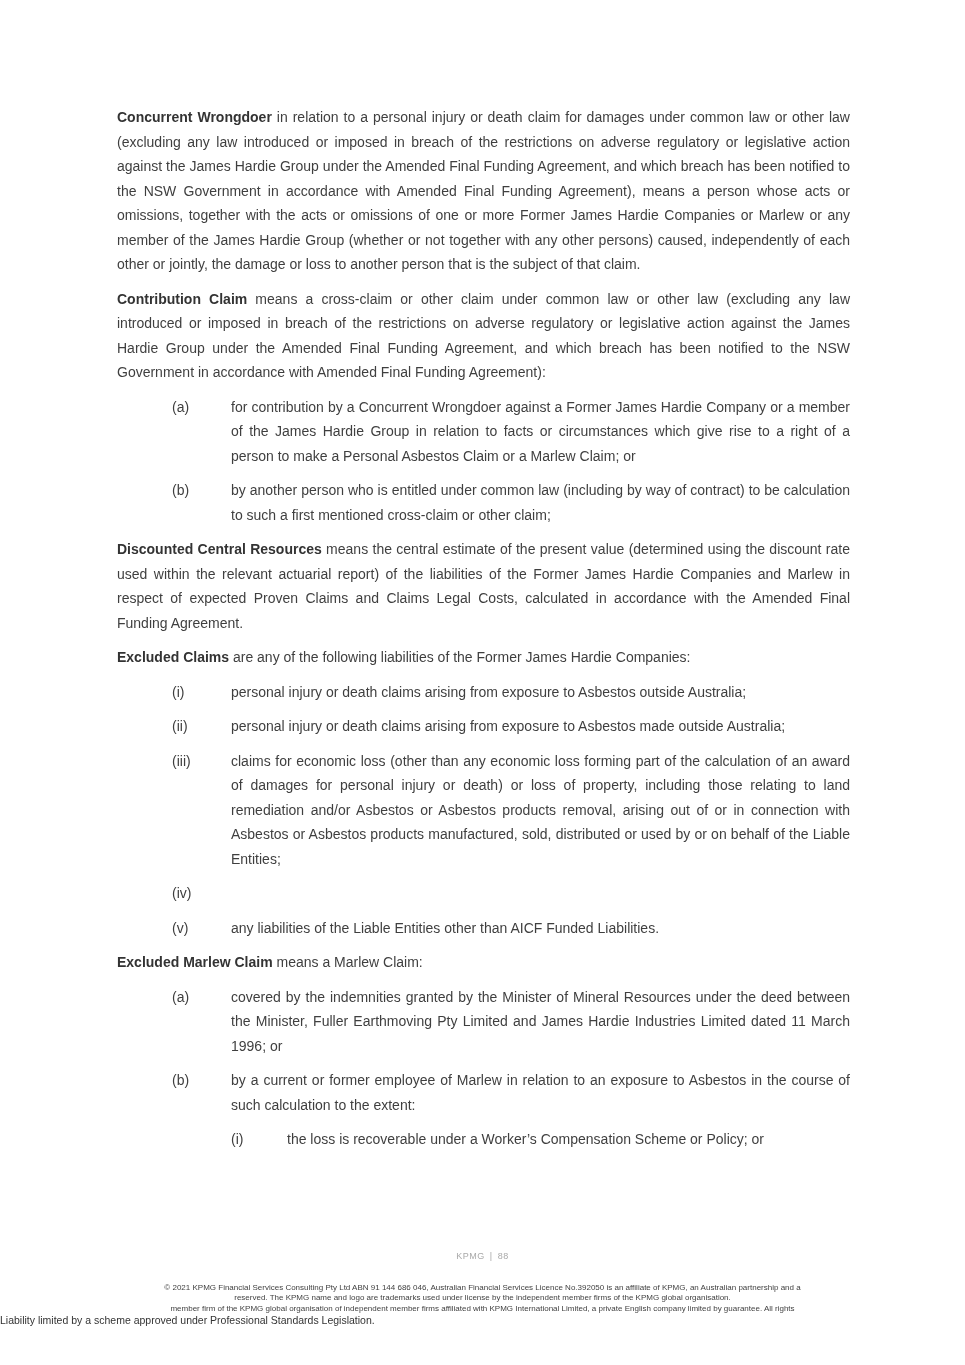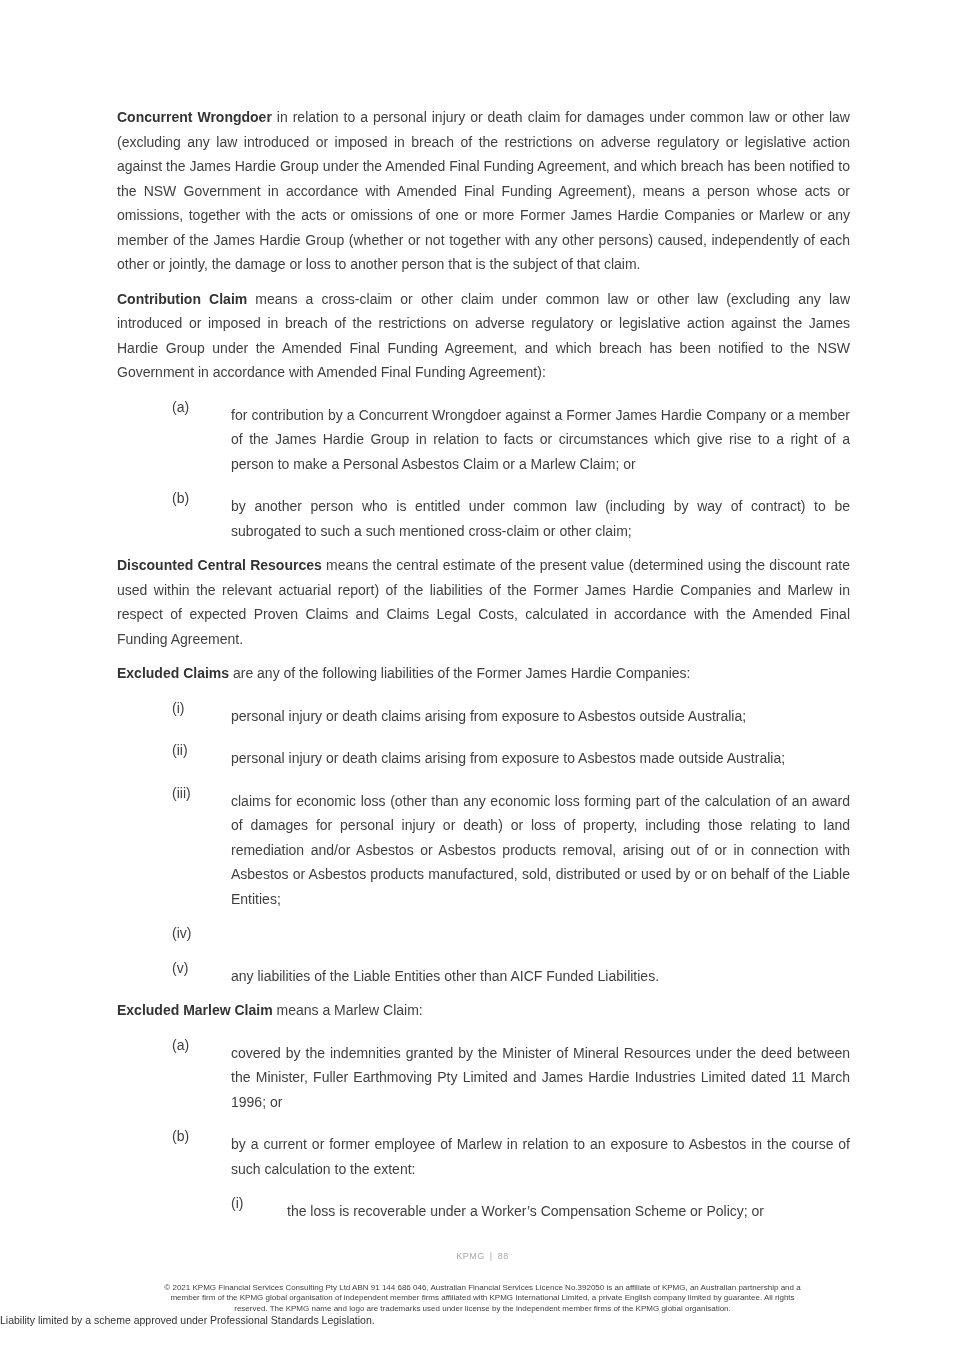--- a/index.html
+++ b/index.html
@@ -36,21 +36,20 @@
     flex: 0 0 59px;
     margin-left: 55px;
   }
   .item.level2 .marker {
     margin-left: 114px;
     flex: 0 0 56px;
   }
   .item .text {
     flex: 1;
     text-align: justify;
-    margin-top: 8px;
   }
   .page-ref {
     position: absolute;
     top: 1251px; left: 0; right: 0;
     text-align: center;
     font-size: 9px;
     letter-spacing: 0.5px;
     color: #a9a9a9;
   }
   .page-ref .sep { margin: 0 5px; }
@@ -77,21 +76,21 @@
 
   <main class="content" id="doc-blocks">
       <p class="para"><strong>Concurrent Wrongdoer</strong> in relation to a personal injury or death claim for damages under common law or other law (excluding any law introduced or imposed in breach of the restrictions on adverse regulatory or legislative action against the James Hardie Group under the Amended Final Funding Agreement, and which breach has been notified to the NSW Government in accordance with Amended Final Funding Agreement), means a person whose acts or omissions, together with the acts or omissions of one or more Former James Hardie Companies or Marlew or any member of the James Hardie Group (whether or not together with any other persons) caused, independently of each other or jointly, the damage or loss to another person that is the subject of that claim.</p>
       <p class="para"><strong>Contribution Claim</strong> means a cross-claim or other claim under common law or other law (excluding any law introduced or imposed in breach of the restrictions on adverse regulatory or legislative action against the James Hardie Group under the Amended Final Funding Agreement, and which breach has been notified to the NSW Government in accordance with Amended Final Funding Agreement):</p>
       <div class="item level1">
         <span class="marker">(a)</span>
         <span class="text">for contribution by a Concurrent Wrongdoer against a Former James Hardie Company or a member of the James Hardie Group in relation to facts or circumstances which give rise to a right of a person to make a Personal Asbestos Claim or a Marlew Claim; or</span>
       </div>
       <div class="item level1">
         <span class="marker">(b)</span>
-        <span class="text">by another person who is entitled under common law (including by way of contract) to be subrogated to such a such mentioned cross-claim or other claim;</span>
+        <span class="text">by another person who is entitled under common law (including by way of contract) to be calculation to such a first mentioned cross-claim or other claim;</span>
       </div>
       <p class="para"><strong>Discounted Central Resources</strong> means the central estimate of the present value (determined using the discount rate used within the relevant actuarial report) of the liabilities of the Former James Hardie Companies and Marlew in respect of expected Proven Claims and Claims Legal Costs, calculated in accordance with the Amended Final Funding Agreement.</p>
       <p class="para"><strong>Excluded Claims</strong> are any of the following liabilities of the Former James Hardie Companies:</p>
       <div class="item level1">
         <span class="marker">(i)</span>
         <span class="text">personal injury or death claims arising from exposure to Asbestos outside Australia;</span>
       </div>
       <div class="item level1">
         <span class="marker">(ii)</span>
         <span class="text">personal injury or death claims arising from exposure to Asbestos made outside Australia;</span>
@@ -121,19 +120,19 @@
         <span class="text">the loss is recoverable under a Worker’s Compensation Scheme or Policy; or</span>
       </div>
     </main>
 
   <div class="page-ref">
     <span>KPMG</span><span class="sep">|</span><span>88</span>
   </div>
 
   <div class="disclaimer" id="disclaimer">
       <div>© 2021 KPMG Financial Services Consulting Pty Ltd ABN 91 144 686 046, Australian Financial Services Licence No.392050 is an affiliate of KPMG, an Australian partnership and a</div>
+      <div>reserved. The KPMG name and logo are trademarks used under license by the independent member firms of the KPMG global organisation.</div>
       <div>member firm of the KPMG global organisation of independent member firms affiliated with KPMG International Limited, a private English company limited by guarantee. All rights</div>
-      <div>reserved. The KPMG name and logo are trademarks used under license by the independent member firms of the KPMG global organisation.</div>
     </div>
 
   <div class="liability">Liability limited by a scheme approved under Professional Standards Legislation.</div>
 
 </div>
 
 </body></html>

